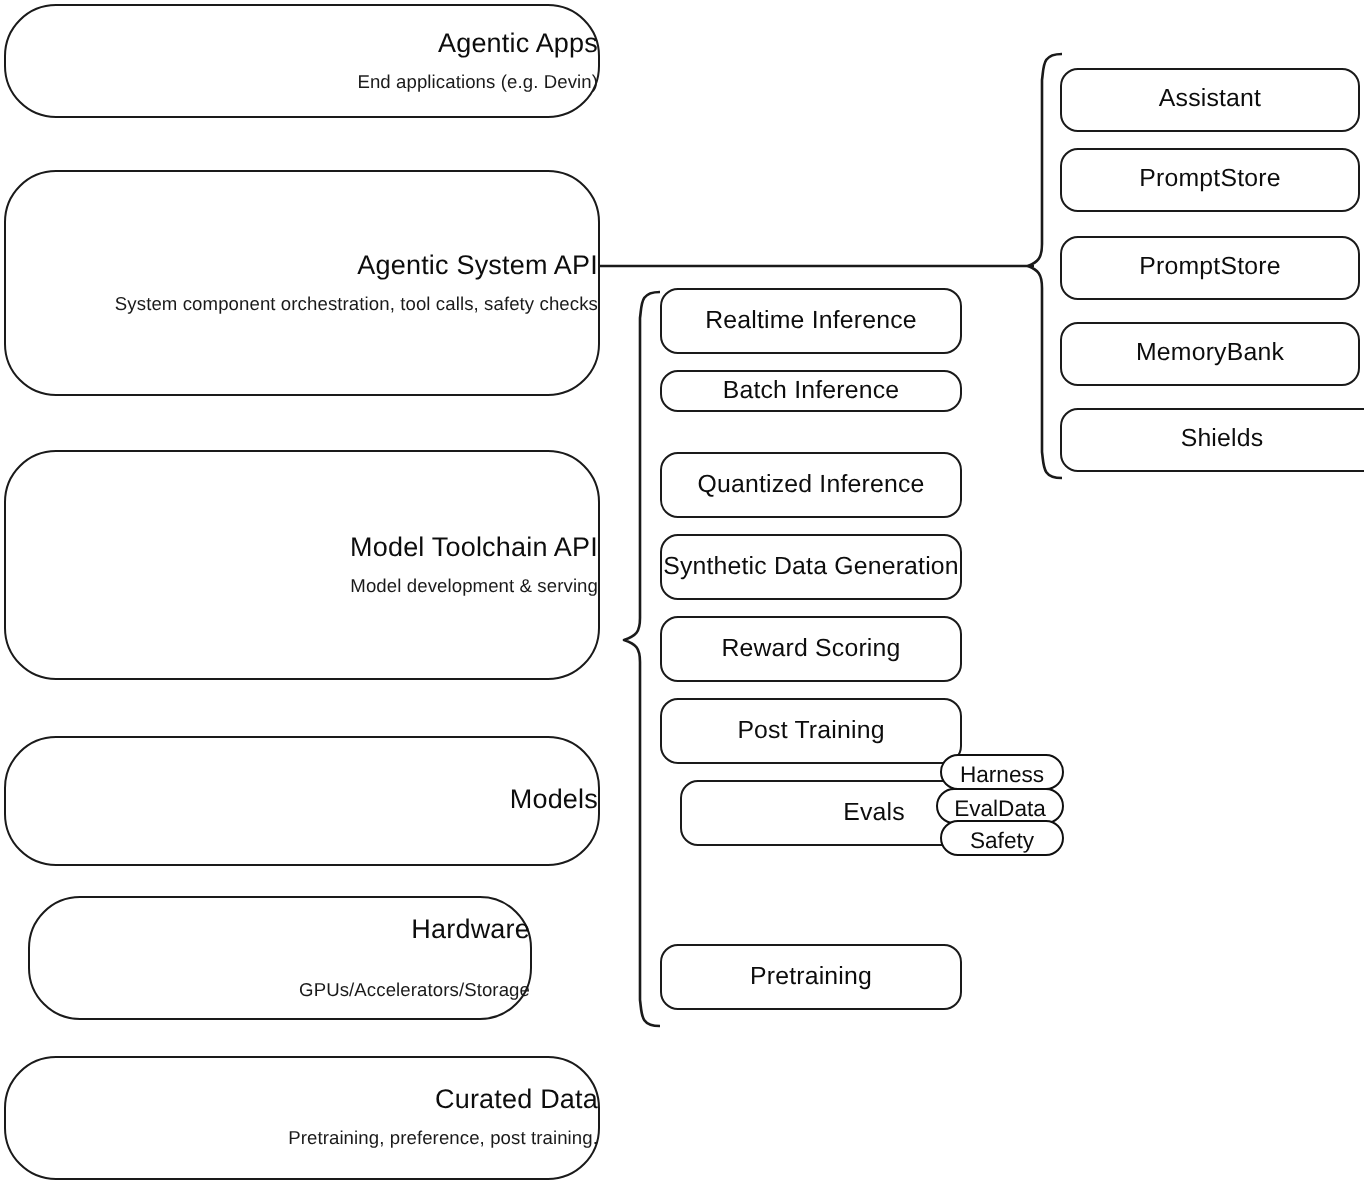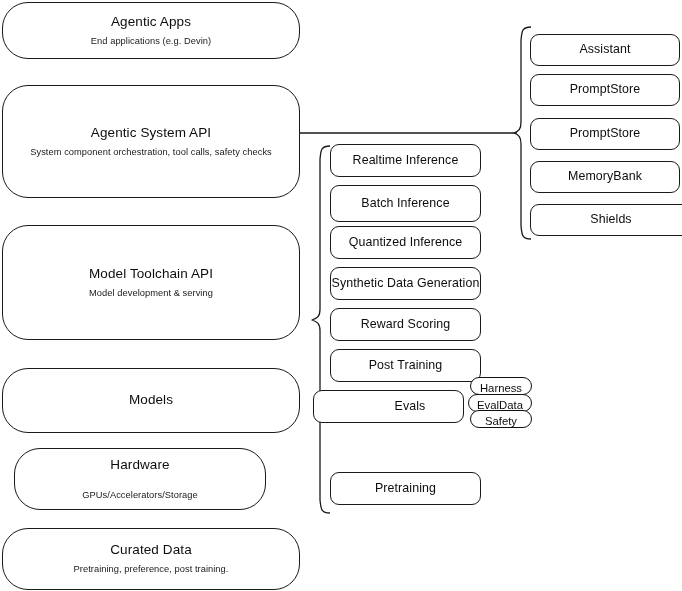--- a/index.html
+++ b/index.html
@@ -42,20 +42,21 @@
   .box .sub {
     font-size: 9.3px;
     color: #1a1a1a;
     margin-top: 5px;
     letter-spacing: 0.05px;
   }
 
   
   .layer-box {
     border-radius: 26px;
+    align-items: flex-end;
   }
 
   
   .cap-box {
     border-radius: 9px;
     border-width: 1.2px;
   }
   .cap-box .title {
     font-size: 12.4px;
   }
@@ -154,41 +155,41 @@
 
   <div class="box layer-box" style="left:2px; top:528px; width:298px; height:62px;">
     <div class="title">Curated Data</div>
     <div class="sub">Pretraining, preference, post training.</div>
   </div>
 
   <div class="box cap-box" style="left:330px; top:144px; width:151px; height:33px; z-index:3;text-align:right;">
     <div class="title">Realtime Inference</div>
   </div>
 
-  <div class="box cap-box" style="left:330px; top:185px; width:151px; height:37px; z-index:3;">
+  <div class="box cap-box" style="left:330px; top:185px; width:151px; height:21px; z-index:3;">
     <div class="title">Batch Inference</div>
   </div>
 
   <div class="box cap-box" style="left:330px; top:226px; width:151px; height:33px; z-index:3;">
     <div class="title">Quantized Inference</div>
   </div>
 
   <div class="box cap-box" style="left:330px; top:267px; width:151px; height:33px; z-index:3;">
     <div class="title">Synthetic Data Generation</div>
   </div>
 
   <div class="box cap-box" style="left:330px; top:308px; width:151px; height:33px; z-index:3;">
     <div class="title">Reward Scoring</div>
   </div>
 
   <div class="box cap-box" style="left:330px; top:349px; width:151px; height:33px; z-index:3;">
     <div class="title">Post Training</div>
   </div>
 
-  <div class="box cap-box" style="left:313px; top:390px; width:151px; height:33px; z-index:3;padding-left:43px;">
+  <div class="box cap-box" style="left:340px; top:390px; width:151px; height:33px; z-index:3;padding-left:43px;">
     <div class="title">Evals</div>
   </div>
 
 
   <div class="box cap-box" style="left:330px; top:472px; width:151px; height:33px; z-index:3;">
     <div class="title">Pretraining</div>
   </div>
 
   <div class="pill" style="left:470px; top:377px; width:62px; height:18px;">
     <span>Harness</span>

